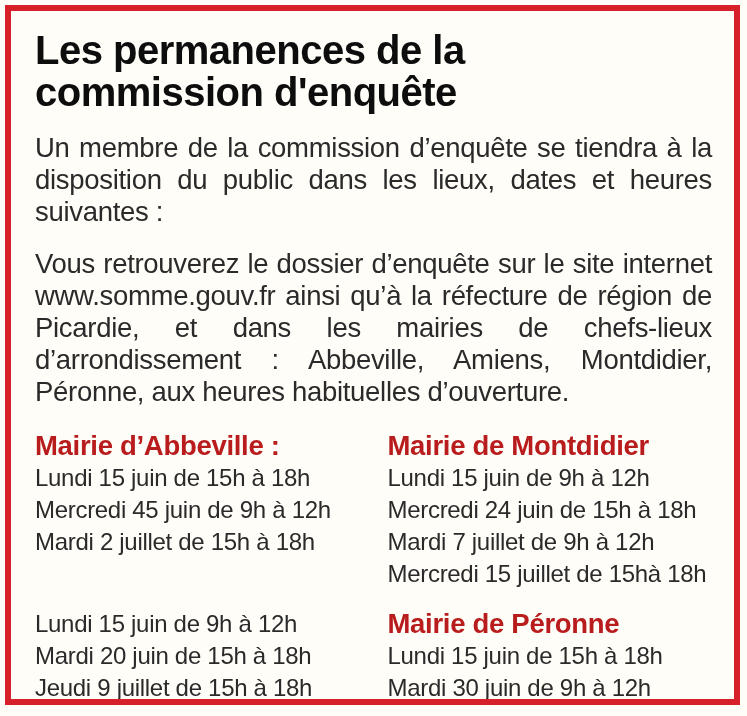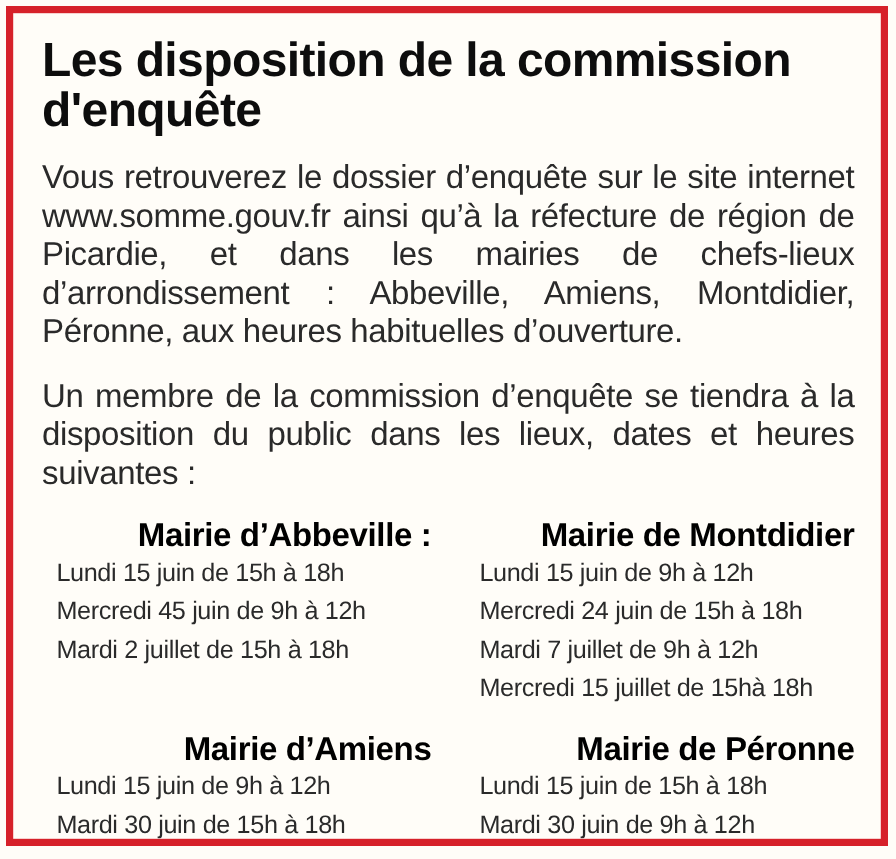--- a/index.html
+++ b/index.html
@@ -47,66 +47,63 @@
   .grid {
     display: grid;
     grid-template-columns: 1fr 1fr;
     column-gap: 28px;
     row-gap: 18px;
   }
   .section-heading {
     font-size: 27.5px;
     line-height: 32px;
     font-weight: bold;
-    color: #000000;
+    color: #b91c1c;
     letter-spacing: -0.3px;
-    text-align: right;
   }
   .entry {
-    font-size: 21px;
+    font-size: 24px;
     line-height: 32px;
     color: #2a2a2a;
     letter-spacing: -0.3px;
     white-space: nowrap;
-    margin-left: 12px;
   }
 </style>
 </head>
 <body>
 
 <div class="page">
   <div class="frame">
 
-    <h1 class="title">Les disposition de la commission d'enquête</h1>
+    <h1 class="title">Les permanences de la commission d'enquête</h1>
+
+    <p class="para notice">Un membre de la commission d’enquête se tiendra à la disposition du public dans les lieux, dates et heures suivantes :</p>
 
     <p class="para intro">Vous retrouverez le dossier d’enquête sur le site internet www.somme.gouv.fr ainsi qu’à la réfecture de région de Picardie, et dans les mairies de chefs-lieux d’arrondissement : Abbeville, Amiens, Montdidier, Péronne, aux heures habituelles d’ouverture.</p>
-
-    <p class="para notice">Un membre de la commission d’enquête se tiendra à la disposition du public dans les lieux, dates et heures suivantes :</p>
 
     <div class="grid">
 
       <div class="section">
         <div class="section-heading">Mairie d’Abbeville :</div>
         <div class="entry">Lundi 15 juin de 15h à 18h</div>
         <div class="entry">Mercredi 45 juin de 9h à 12h</div>
         <div class="entry">Mardi 2 juillet de 15h à 18h</div>
       </div>
 
       <div class="section">
         <div class="section-heading">Mairie de Montdidier</div>
         <div class="entry">Lundi 15 juin de 9h à 12h</div>
         <div class="entry">Mercredi 24 juin de 15h à 18h</div>
         <div class="entry">Mardi 7 juillet de 9h à 12h</div>
         <div class="entry">Mercredi 15 juillet de 15hà 18h</div>
       </div>
 
       <div class="section">
-        <div class="section-heading">Mairie d’Amiens</div>
         <div class="entry">Lundi 15 juin de 9h à 12h</div>
-        <div class="entry">Mardi 30 juin de 15h à 18h</div>
+        <div class="entry">Mardi 20 juin de 15h à 18h</div>
         <div class="entry">Jeudi 9 juillet de 15h à 18h</div>
 
       </div>
 
       <div class="section">
         <div class="section-heading">Mairie de Péronne</div>
         <div class="entry">Lundi 15 juin de 15h à 18h</div>
         <div class="entry">Mardi 30 juin de 9h à 12h</div>
         <div class="entry">Jeudi 9 juillet de 9h à 12h</div>
 

